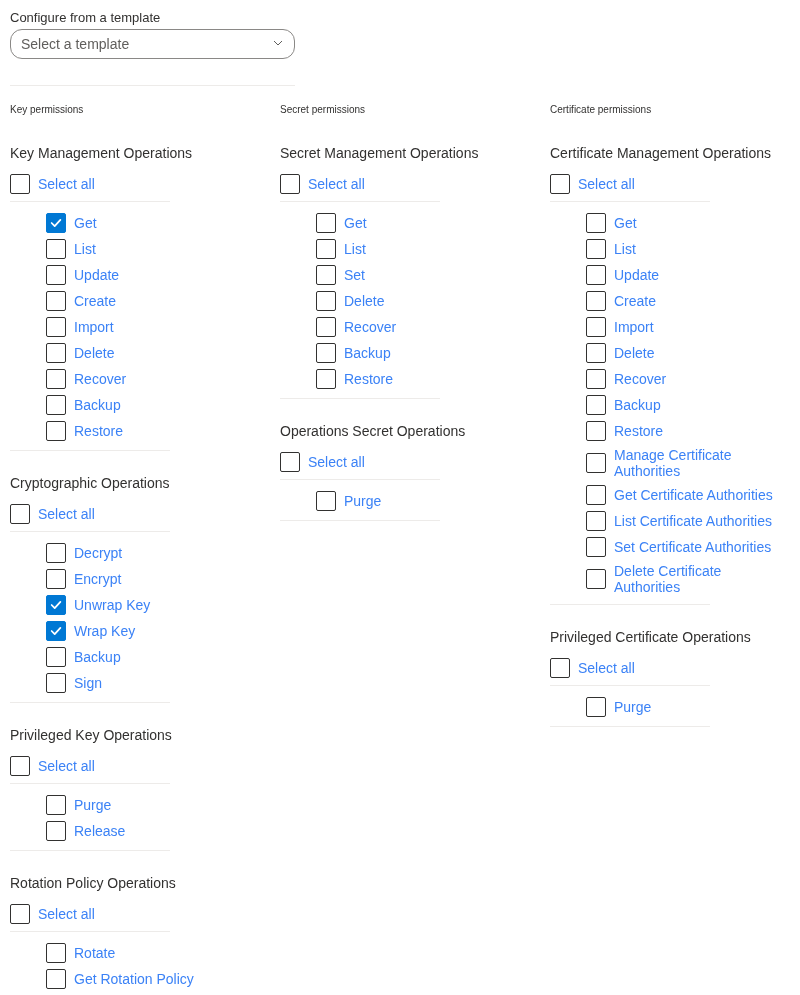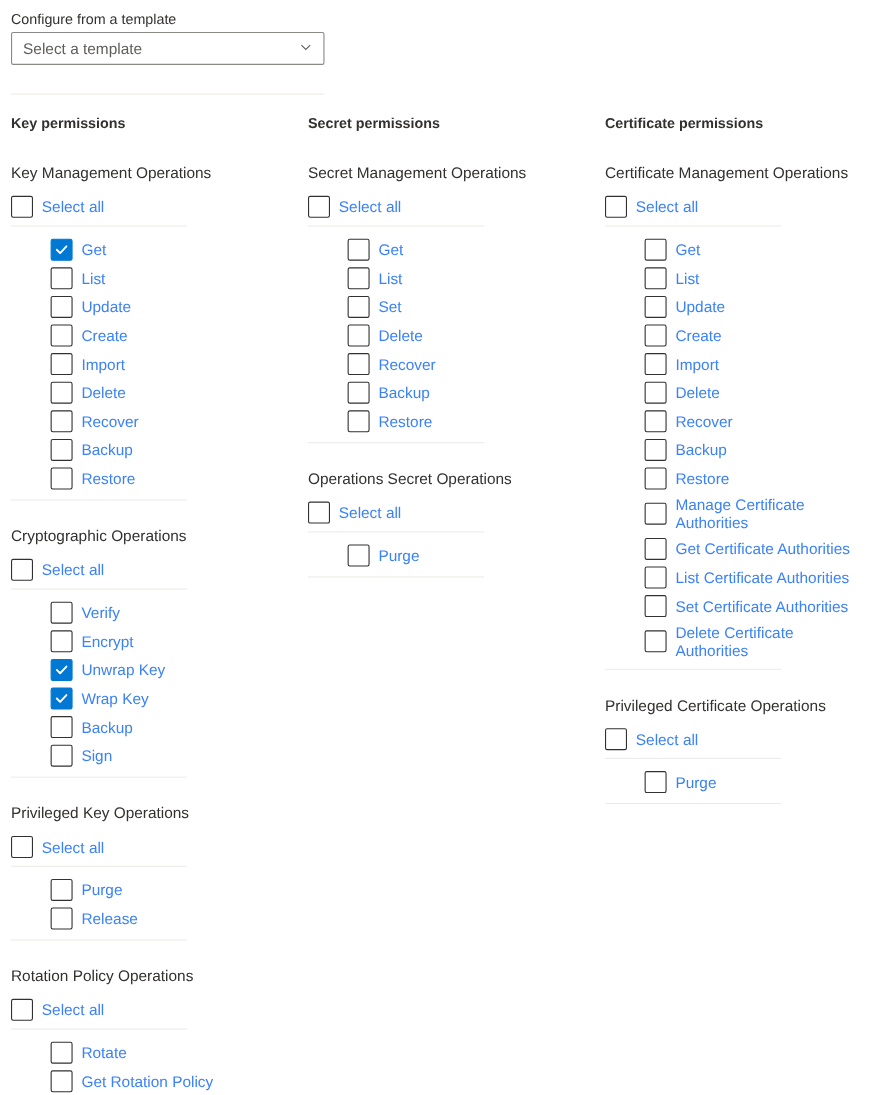--- a/index.html
+++ b/index.html
@@ -13,21 +13,21 @@
     }
     .template-label {
       font-size: 13px;
       color: #323130;
       margin-bottom: 4px;
     }
     .template-select {
       position: relative;
       width: 285px;
       border: 1px solid #8a8886;
-      border-radius: 2px;
+      border-radius: 12px;
       height: 30px;
       display: flex;
       align-items: center;
       padding: 0 10px;
       cursor: pointer;
       justify-content: space-between;
     }
     .template-select .placeholder {
       color: #605e5c;
       font-size: 14px;
@@ -42,22 +42,22 @@
       width: 285px;
     }
     .columns {
       display: flex;
       gap: 30px;
     }
     .col {
       flex: 0 0 240px;
     }
     .col-title {
-      font-weight: 700;
-      font-size: 13px;
+      font-weight: 400;
+      font-size: 10px;
       margin-bottom: 30px;
     }
     .group {
       margin-bottom: 24px;
     }
     .group-title {
       font-size: 14px;
       font-weight: 400;
       color: #323130;
       margin-bottom: 10px;
@@ -185,21 +185,21 @@
       </div>
       <div class="group">
         <div class="group-title">Cryptographic Operations</div>
         <div class="select-all-row">
           <span class="checkbox"></span>
           <span class="check-label">Select all</span>
         </div>
         <hr class="select-all-divider">
         <div class="check-row">
           <span class="checkbox"></span>
-          <span class="check-label">Verify</span>
+          <span class="check-label">Decrypt</span>
         </div>
         <div class="check-row">
           <span class="checkbox"></span>
           <span class="check-label">Encrypt</span>
         </div>
         <div class="check-row">
           <span class="checkbox checked">
             <svg viewBox="0 0 16 16">
               <path d="M3 8 L6.5 11.5 L13 4.5" stroke="#fff" stroke-width="2" fill="none" stroke-linecap="round" stroke-linejoin="round"></path>
             </svg>

